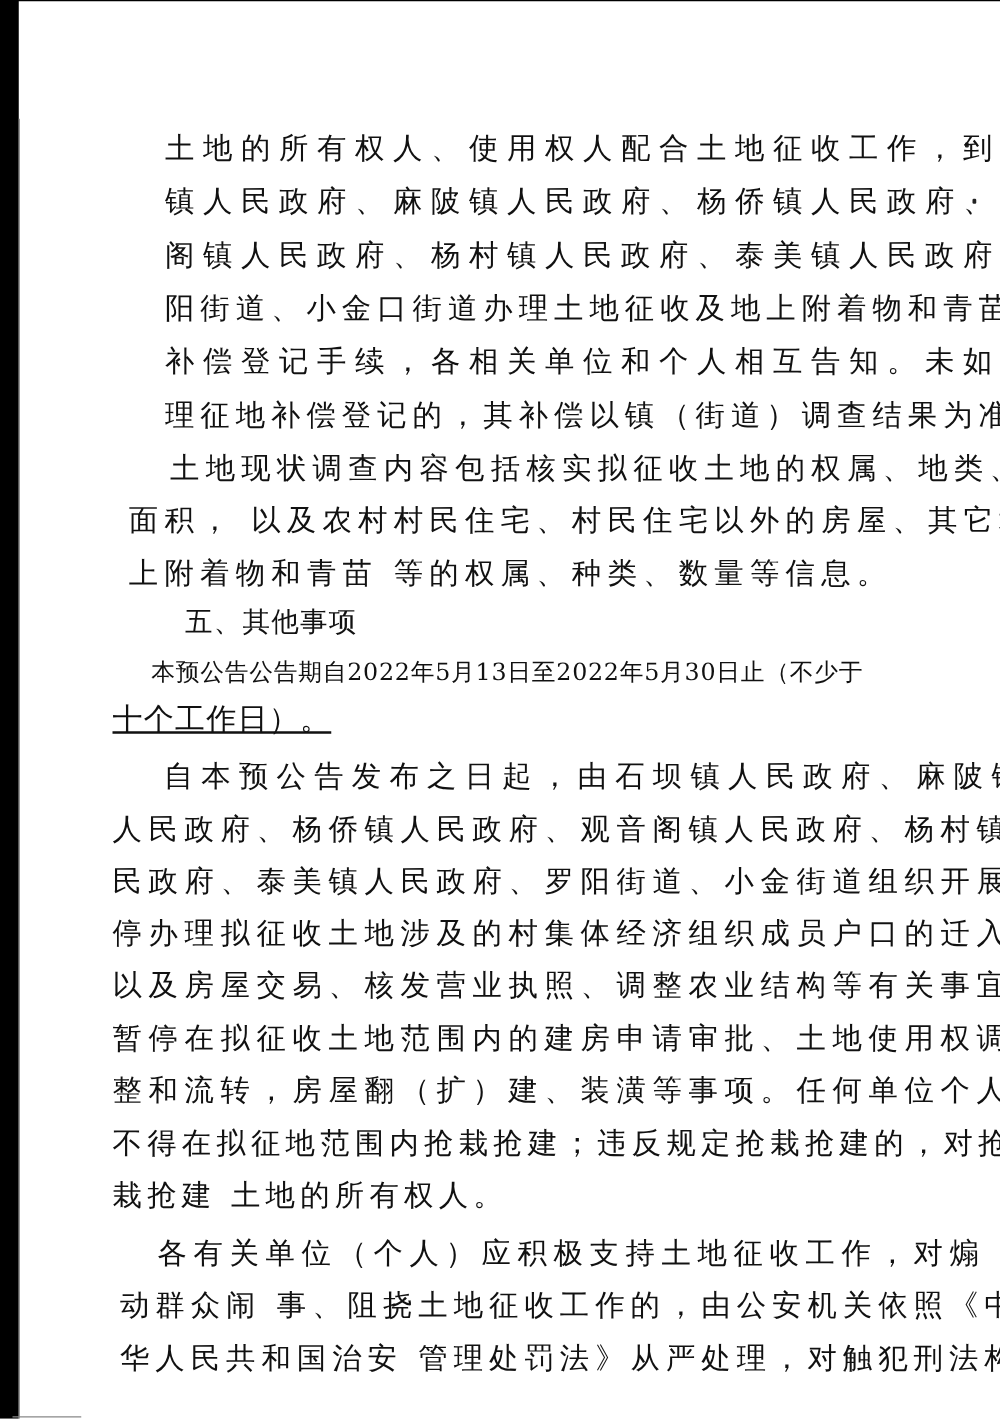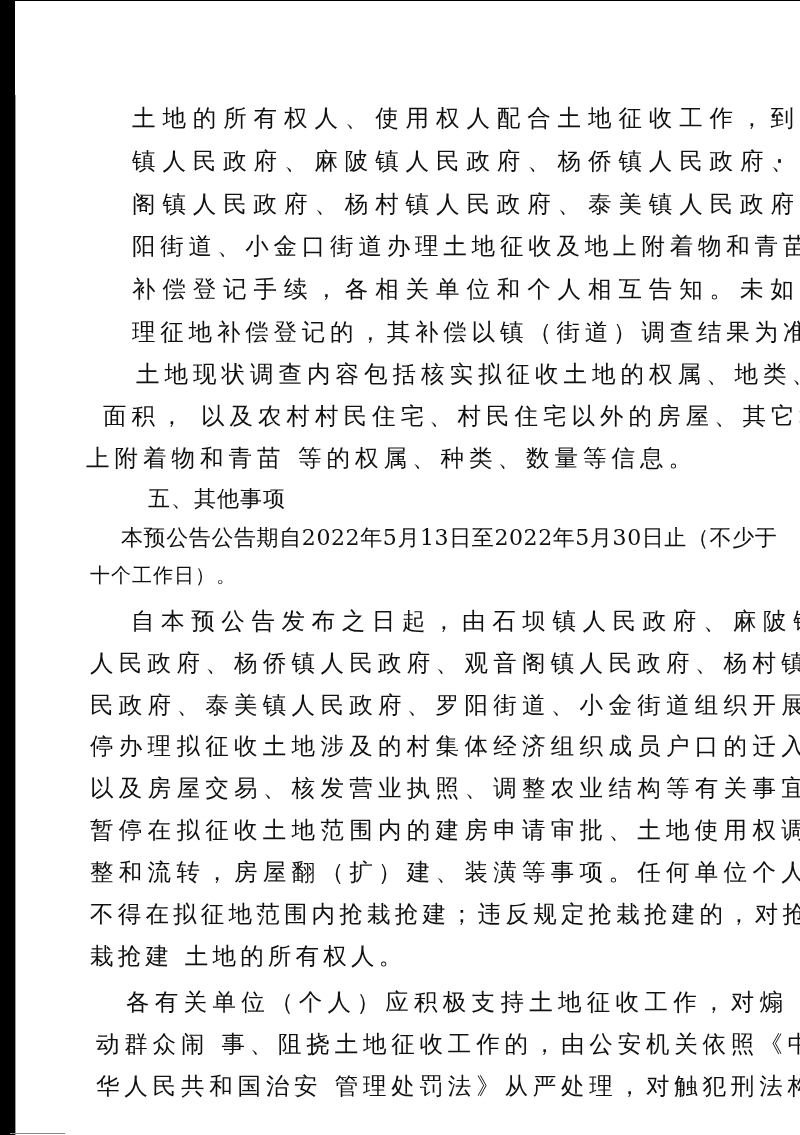--- a/index.html
+++ b/index.html
@@ -36,28 +36,28 @@
     <div class="line" style="left:132px; top:146px; letter-spacing:6.9px;">镇人民政府、麻陂镇人民政府、杨侨镇人民政府、观音</div>
     <div class="line" style="left:132px; top:189px; letter-spacing:6.9px;">阁镇人民政府、杨村镇人民政府、泰美镇人民政府、罗</div>
     <div class="line" style="left:132px; top:231px; letter-spacing:4.8px;">阳街道、小金口街道办理土地征收及地上附着物和青苗等</div>
     <div class="line" style="left:132px; top:274px; letter-spacing:6.9px;">补偿登记手续，各相关单位和个人相互告知。未如期办</div>
     <div class="line" style="left:132px; top:317px; letter-spacing:4.8px;">理征地补偿登记的，其补偿以镇（街道）调查结果为准。</div>
   </section>
 
   <section>
     <div class="line" style="left:136px; top:359px; letter-spacing:5.0px;">土地现状调查内容包括核实拟征收土地的权属、地类、</div>
     <div class="line" style="left:103px; top:401px; letter-spacing:5.0px;">面积， 以及农村村民住宅、村民住宅以外的房屋、其它地</div>
-    <div class="line" style="left:86px; top:443px; letter-spacing:5.0px;">上附着物和青苗 等的权属、种类、数量等信息。</div>
+    <div class="line" style="left:103px; top:443px; letter-spacing:5.0px;">上附着物和青苗 等的权属、种类、数量等信息。</div>
   </section>
 
   <div class="line heading" style="left:148px; top:484px; font-size:22px; letter-spacing:1px;">五、其他事项</div>
 
   <section>
-    <div class="line" style="left:121px; top:523px; font-size:22px; letter-spacing:0.6px;">本预公告公告期自2022年5月13日至2022年5月30日止（不少于</div>
-    <div class="line" style="left:90px; top:560px; font-size:20px; letter-spacing:1px;">十个工作日）。</div>
+    <div class="line" style="left:121px; top:523px; font-size:19px; letter-spacing:0.6px;">本预公告公告期自2022年5月13日至2022年5月30日止（不少于</div>
+    <div class="line" style="left:90px; top:560px; font-size:24px; letter-spacing:1px;text-decoration:underline;">十个工作日）。</div>
   </section>
 
   <section>
     <div class="line" style="left:131px; top:606px; letter-spacing:6.6px;">自本预公告发布之日起，由石坝镇人民政府、麻陂镇</div>
     <div class="line" style="left:90px; top:648px; letter-spacing:5.3px;">人民政府、杨侨镇人民政府、观音阁镇人民政府、杨村镇人</div>
     <div class="line" style="left:90px; top:690px; letter-spacing:5.3px;">民政府、泰美镇人民政府、罗阳街道、小金街道组织开展暂</div>
     <div class="line" style="left:90px; top:731px; letter-spacing:5.3px;">停办理拟征收土地涉及的村集体经济组织成员户口的迁入</div>
     <div class="line" style="left:90px; top:773px; letter-spacing:5.3px;">以及房屋交易、核发营业执照、调整农业结构等有关事宜，</div>
     <div class="line" style="left:90px; top:815px; letter-spacing:5.3px;">暂停在拟征收土地范围内的建房申请审批、土地使用权调</div>
     <div class="line" style="left:90px; top:857px; letter-spacing:5.3px;">整和流转，房屋翻（扩）建、装潢等事项。任何单位个人</div>

